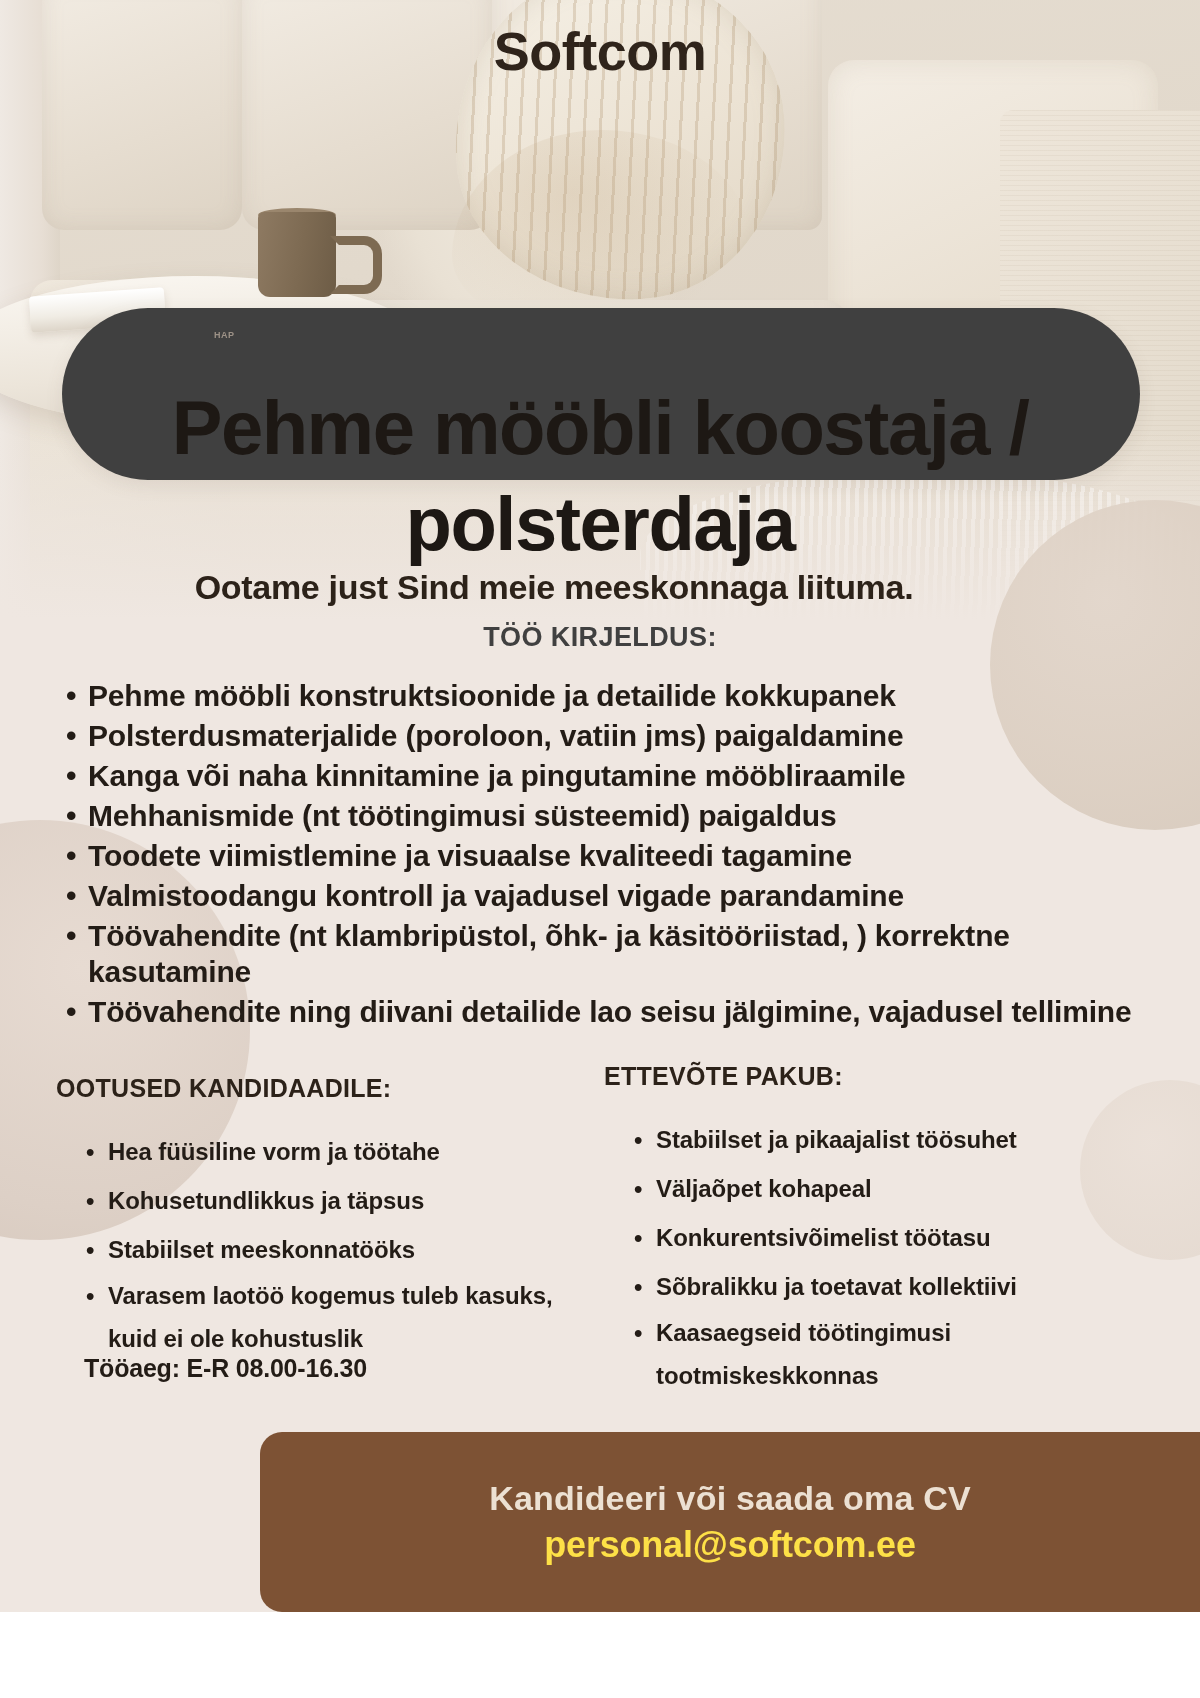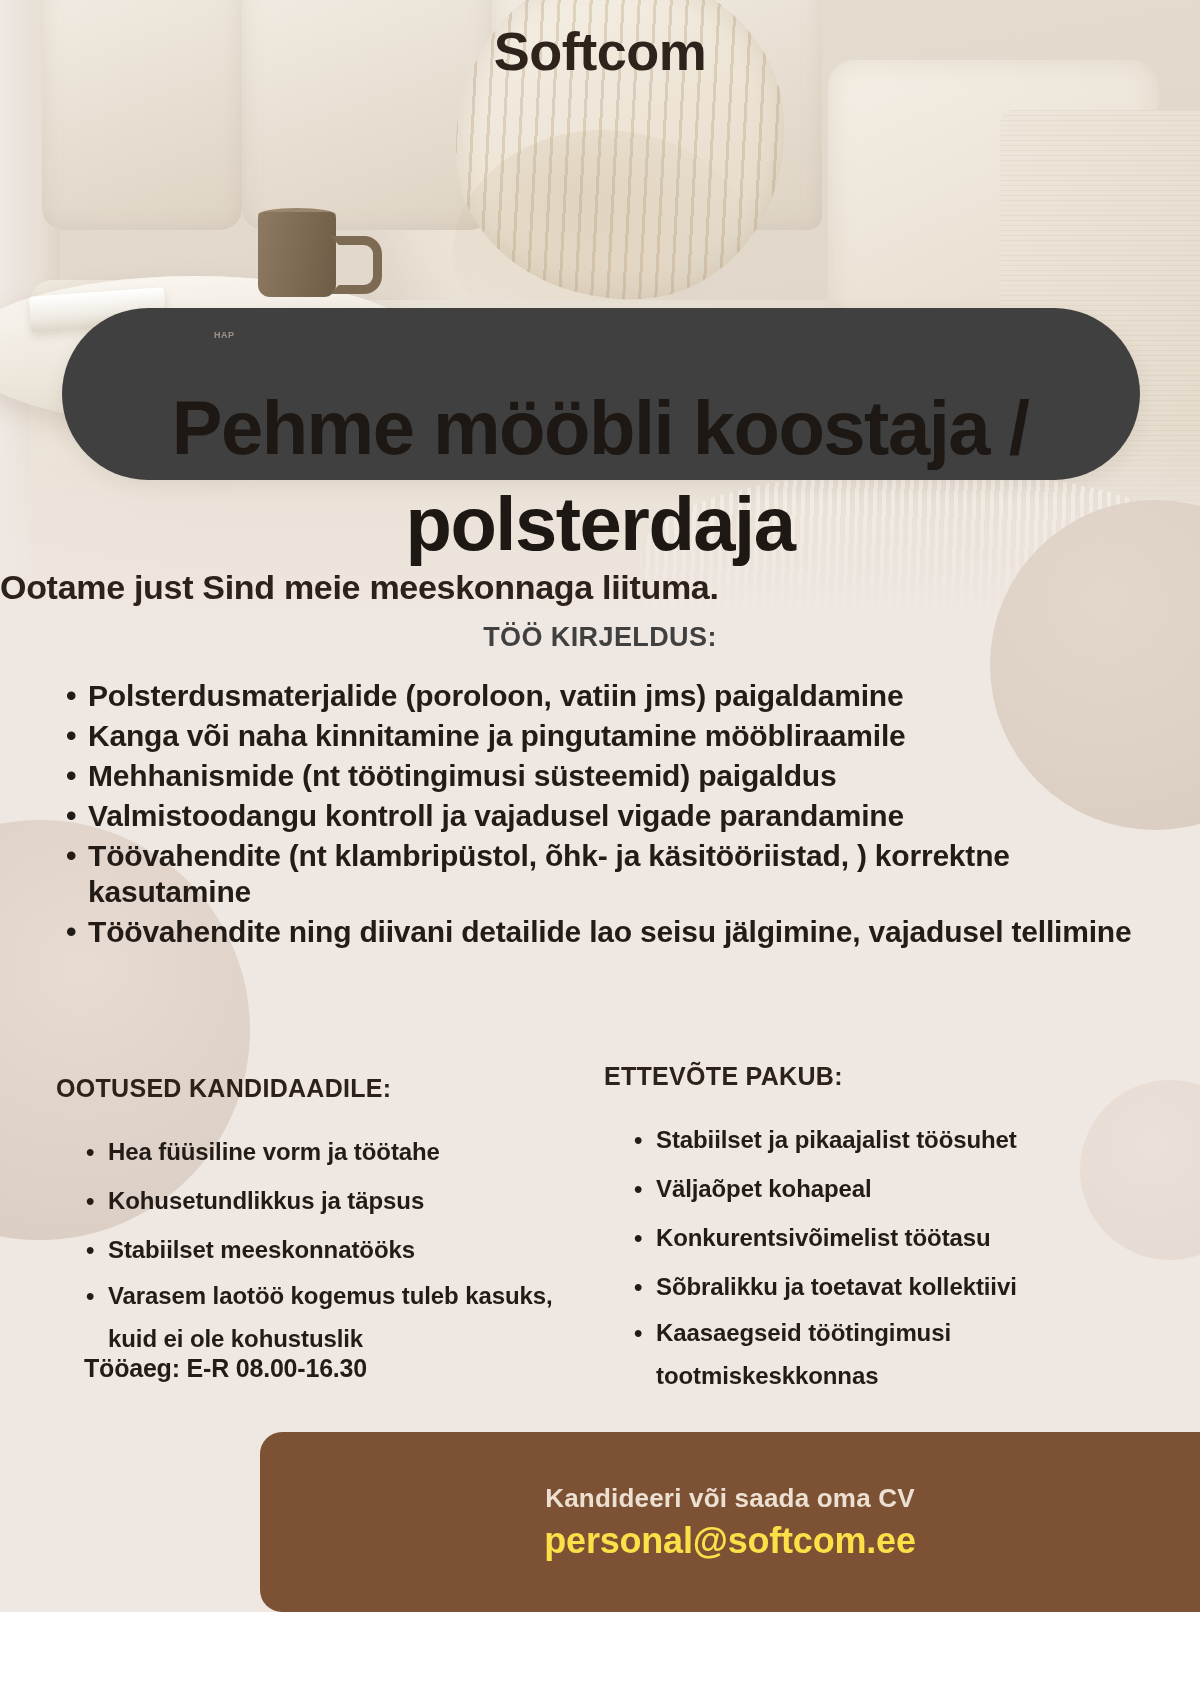--- a/index.html
+++ b/index.html
@@ -238,20 +238,21 @@
     font-size: 76px;
     line-height: 96px;
     font-weight: 700;
     letter-spacing: -1.5px;
     color: #1d1814;
   }
   .subtitle {
     position: absolute;
     left: 0; top: 568px;
     width: 1108px;
+    text-align: center;
     font-size: 34px;
     font-weight: 700;
     letter-spacing: -0.3px;
     color: #2c2219;
   }
   .section-head-center {
     position: absolute;
     left: 0; top: 622px;
     width: 1200px;
     text-align: center;
@@ -331,21 +332,21 @@
     width: 940px;
     height: 180px;
     background: #7d5234;
     border-radius: 22px 0 0 22px;
     display: flex;
     flex-direction: column;
     align-items: center;
     justify-content: center;
   }
   .footer-line1 {
-    font-size: 26px;
+    font-size: 34px;
     font-weight: 700;
     color: #ece0d2;
     letter-spacing: .2px;
     margin-bottom: 6px;
   }
   .footer-line2 {
     font-size: 36px;
     font-weight: 700;
     color: #fde047;
     letter-spacing: -0.2px;
@@ -400,23 +401,25 @@
     <div class="title">
       <span>Pehme mööbli koostaja /</span><br>
       <span>polsterdaja</span>
     </div>
 
     <div class="subtitle">Ootame just Sind meie meeskonnaga liituma.</div>
 
     <div class="section-head-center">TÖÖ KIRJELDUS:</div>
 
     <ul class="blist desc-list">
+      <li>Pehme mööbli konstruktsioonide ja detailide kokkupanek</li>
       <li>Polsterdusmaterjalide (poroloon, vatiin jms) paigaldamine</li>
       <li>Kanga või naha kinnitamine ja pingutamine mööbliraamile</li>
       <li>Mehhanismide (nt töötingimusi süsteemid) paigaldus</li>
+      <li>Toodete viimistlemine ja visuaalse kvaliteedi tagamine</li>
       <li>Valmistoodangu kontroll ja vajadusel vigade parandamine</li>
       <li>Töövahendite (nt klambripüstol, õhk- ja käsitööriistad, ) korrektne kasutamine</li>
       <li>Töövahendite ning diivani detailide lao seisu jälgimine, vajadusel tellimine</li>
     </ul>
 
     <div class="col-left">
       <div class="col-head">OOTUSED KANDIDAADILE:</div>
       <ul class="blist col-list">
         <li>Hea füüsiline vorm ja töötahe</li>
         <li>Kohusetundlikkus ja täpsus</li>

